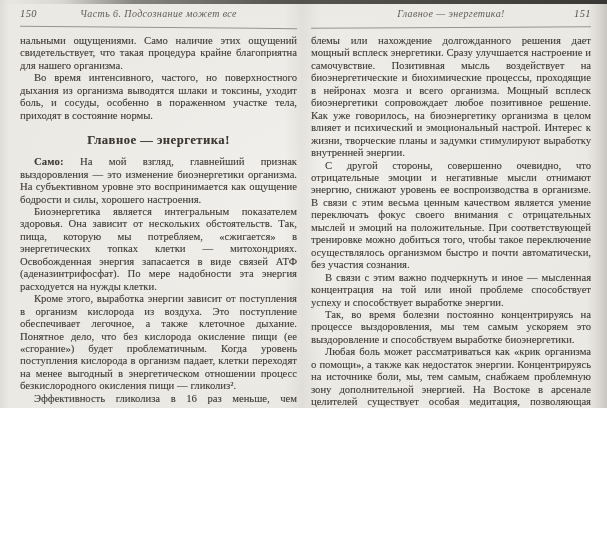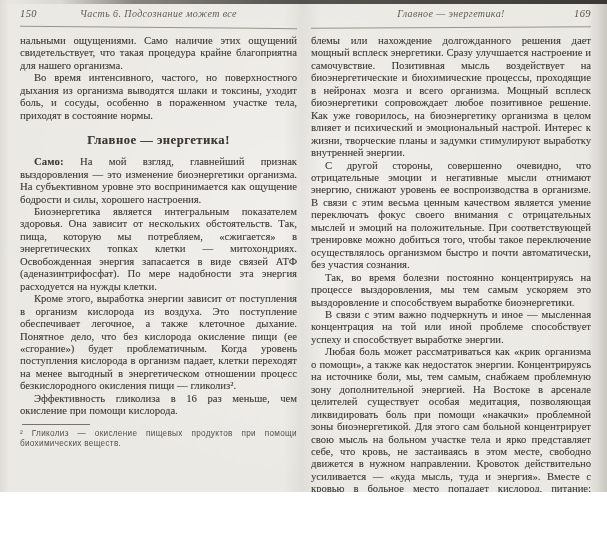--- a/index.html
+++ b/index.html
@@ -1,21 +1,21 @@
 <!DOCTYPE html>
 <html lang="ru"><head>
 <meta charset="utf-8">
 <style>
   html, body { margin: 0; padding: 0; }
   body { font-family: "Liberation Serif", serif; }
 
   .scan {
     position: relative;
     width: 607px;
-    height: 492px;
+    height: 408px;
     overflow: hidden;
     background:
       linear-gradient(to left, rgba(148,144,136,.38) 0px, rgba(148,144,136,.16) 10px, transparent 20px),
       linear-gradient(to right, rgba(190,186,178,.28) 0px, transparent 9px),
       linear-gradient(to right, transparent 284px, rgba(158,154,146,.14) 302px, transparent 322px),
       radial-gradient(ellipse at 50% 45%, rgba(255,255,255,.30), transparent 70%),
       #ebe9e4;
     color: #403c37;
   }
 
@@ -137,26 +137,26 @@
 
     <div class="footnote-area">
       <div class="footnote-rule"></div>
       <p class="footnote">² Гликолиз — окисление пищевых продуктов при помощи биохимических веществ.</p>
     </div>
   </section>
 
   <section class="page right">
     <header class="running-head">
       <span class="head-title">Главное — энергетика!</span>
-      <span class="pagenum num-right">169</span>
+      <span class="pagenum num-right">151</span>
     </header>
     <div class="head-rule"></div>
 
     <div class="body-text">
       <p class="noindent">блемы или нахождение долгожданного решения дает мощный всплеск энергетики. Сразу улучшается настроение и самочувствие. Позитивная мысль воздействует на биоэнергетические и биохимические процессы, проходящие в нейронах мозга и всего организма. Мощный всплеск биоэнергетики сопровождает любое позитивное решение. Как уже говорилось, на биоэнергетику организма в целом влияет и психический и эмоциональный настрой. Интерес к жизни, творческие планы и задумки стимулируют выработку внутренней энергии.</p>
       <p>С другой стороны, совершенно очевидно, что отрицательные эмоции и негативные мысли отнимают энергию, снижают уровень ее воспроизводства в организме. В связи с этим весьма ценным качеством является умение переключать фокус своего внимания с отрицательных мыслей и эмоций на положительные. При соответствующей тренировке можно добиться того, чтобы такое переключение осуществлялось организмом быстро и почти автоматически, без участия сознания.</p>
+      <p>В связи с этим важно подчеркнуть и иное — мысленная концентрация на той или иной проблеме способствует успеху и способствует выработке энергии.</p>
       <p>Так, во время болезни постоянно концентрируясь на процессе выздоровления, мы тем самым ускоряем это выздоровление и способствуем выработке биоэнергетики.</p>
-      <p>В связи с этим важно подчеркнуть и иное — мысленная концентрация на той или иной проблеме способствует успеху и способствует выработке энергии.</p>
       <p>Любая боль может рассматриваться как «крик организма о помощи», а также как недостаток энергии. Концентрируясь на источнике боли, мы, тем самым, снабжаем проблемную зону дополнительной энергией. На Востоке в арсенале целителей существует особая медитация, позволяющая ликвидировать боль при помощи «накачки» проблемной зоны биоэнергетикой. Для этого сам больной концентрирует свою мысль на больном участке тела и ярко представляет себе, что кровь, не застаиваясь в этом месте, свободно движется в нужном направлении. Кровоток действительно усиливается — «куда мысль, туда и энергия». Вместе с кровью в больное место попадает кислород, питание; вымываются шлаки. Это оздоравливает этот участок, и боль уходит.</p>
       <p>Существует и другой медитативный прием для устранения боли. Больной начинает как бы дышать через больное</p>
     </div>
   </section>
 </div>
 
 </body></html>

